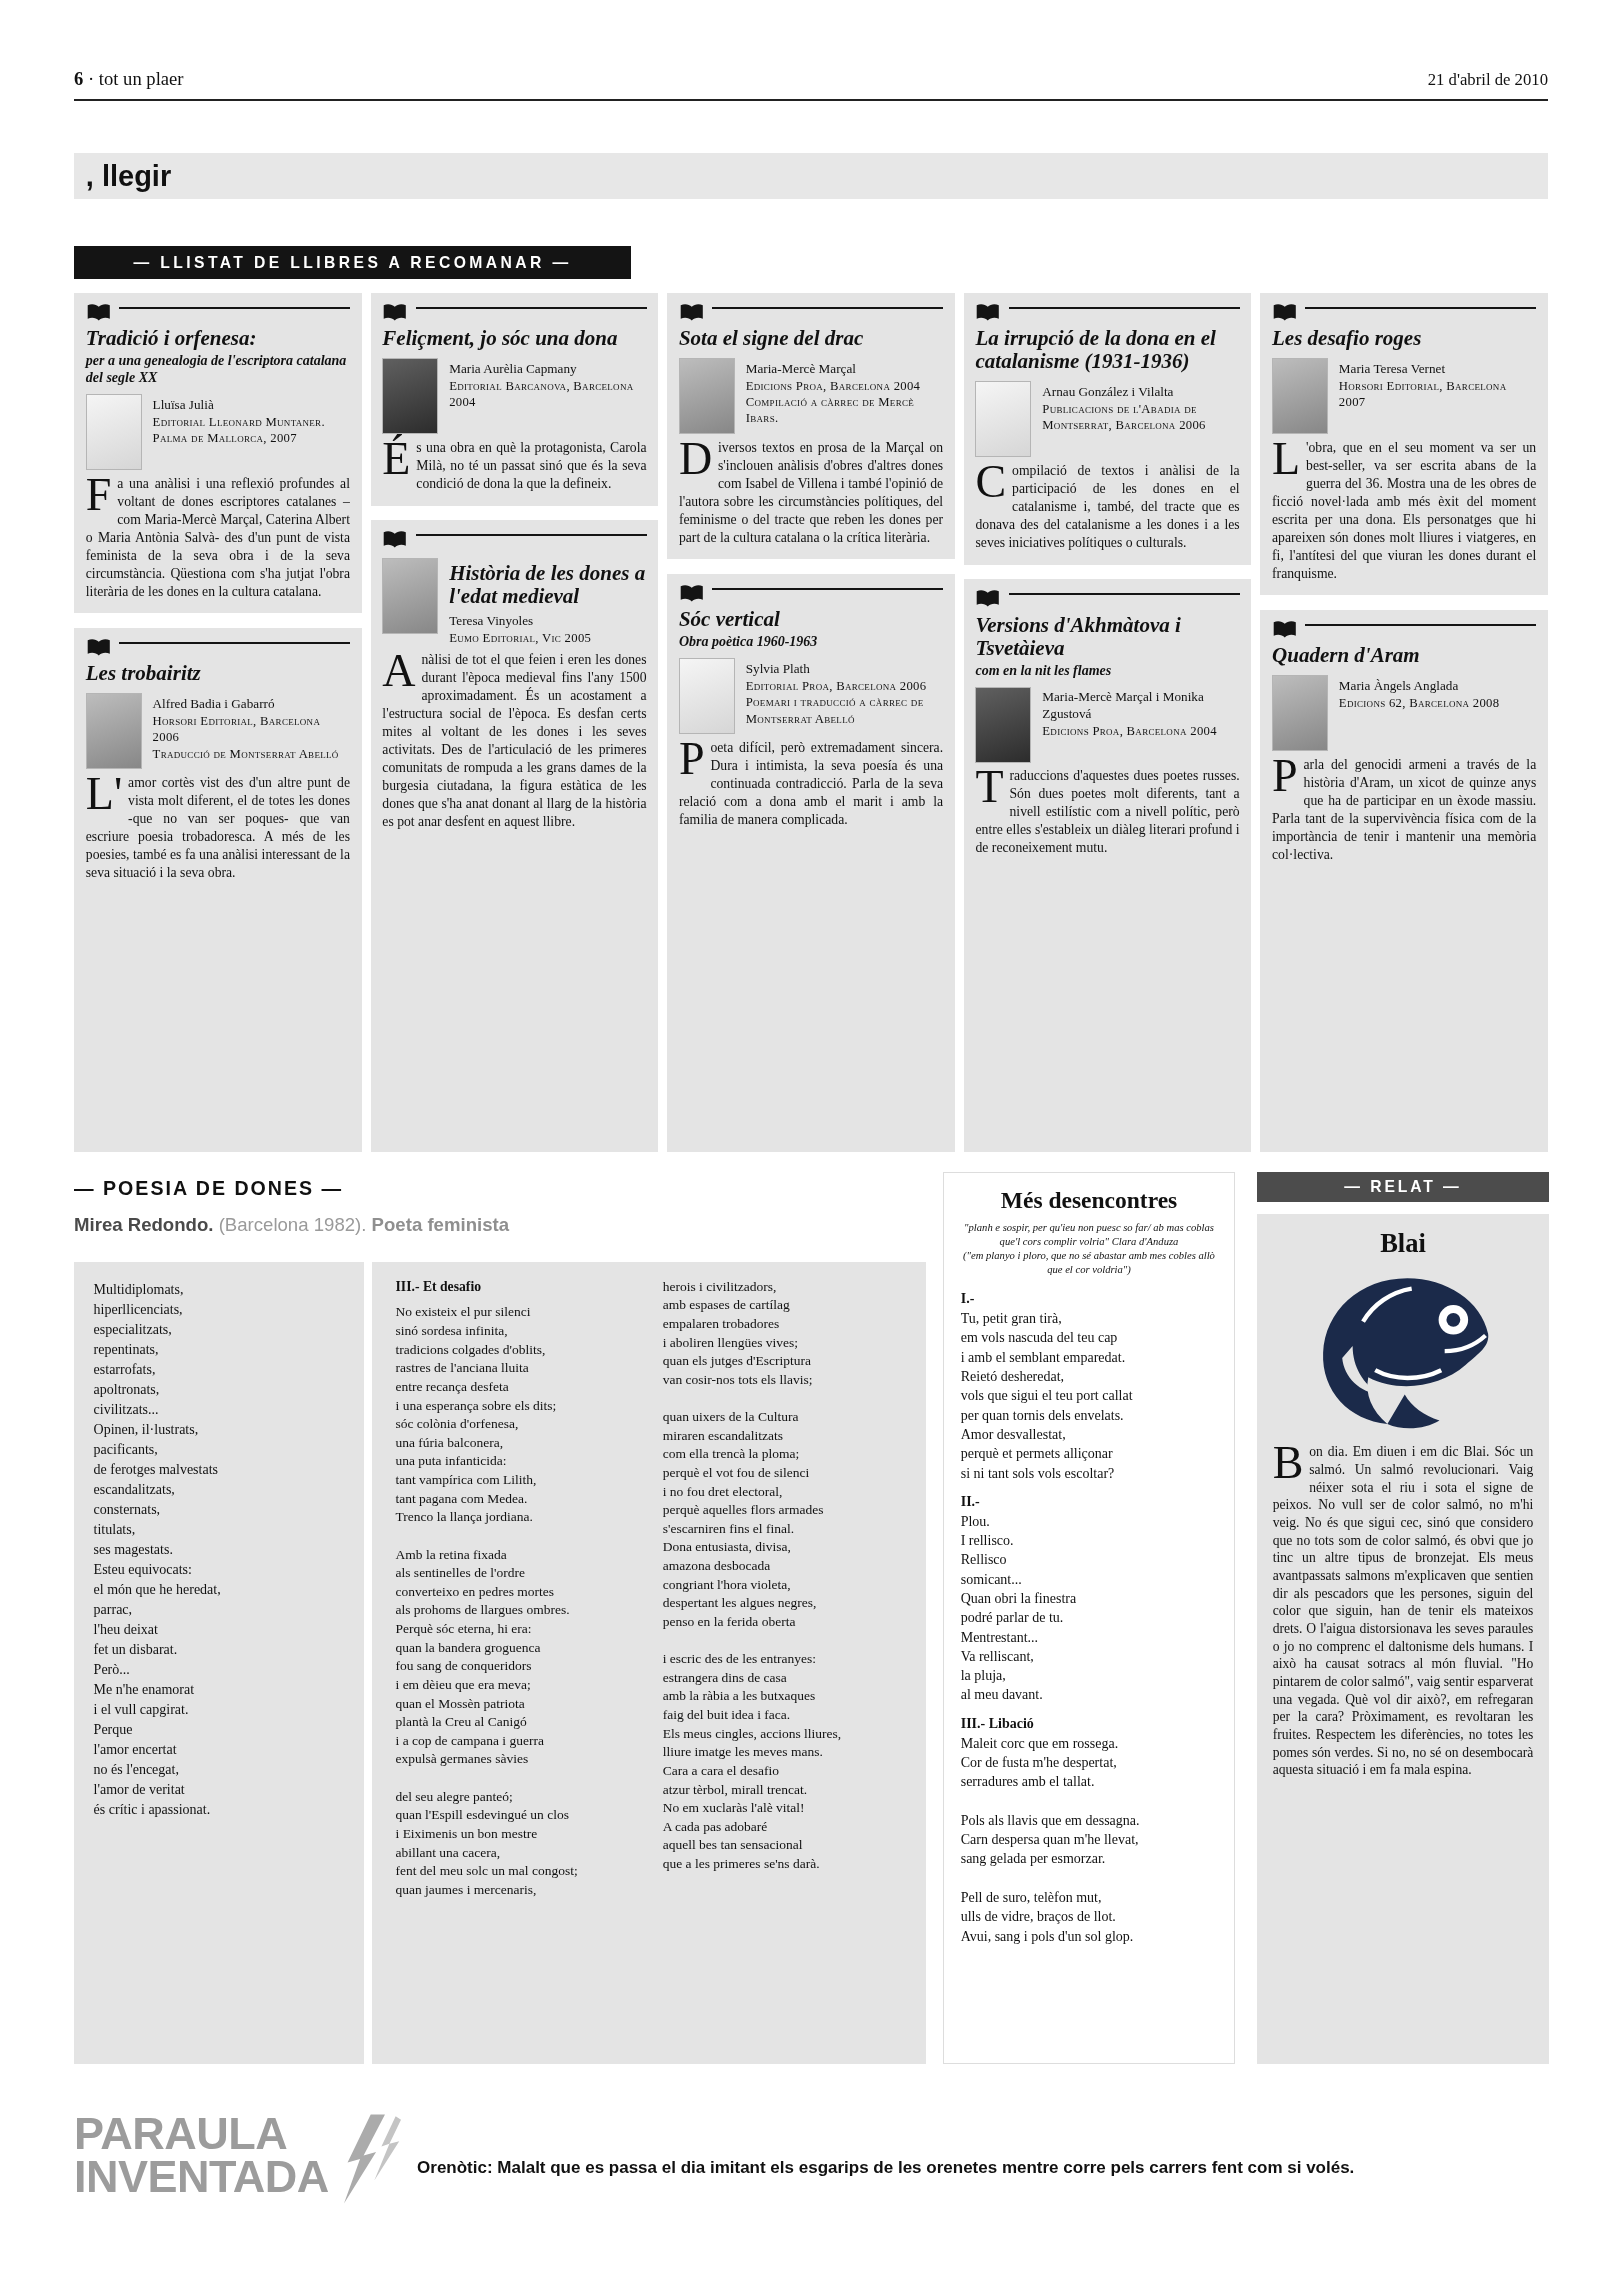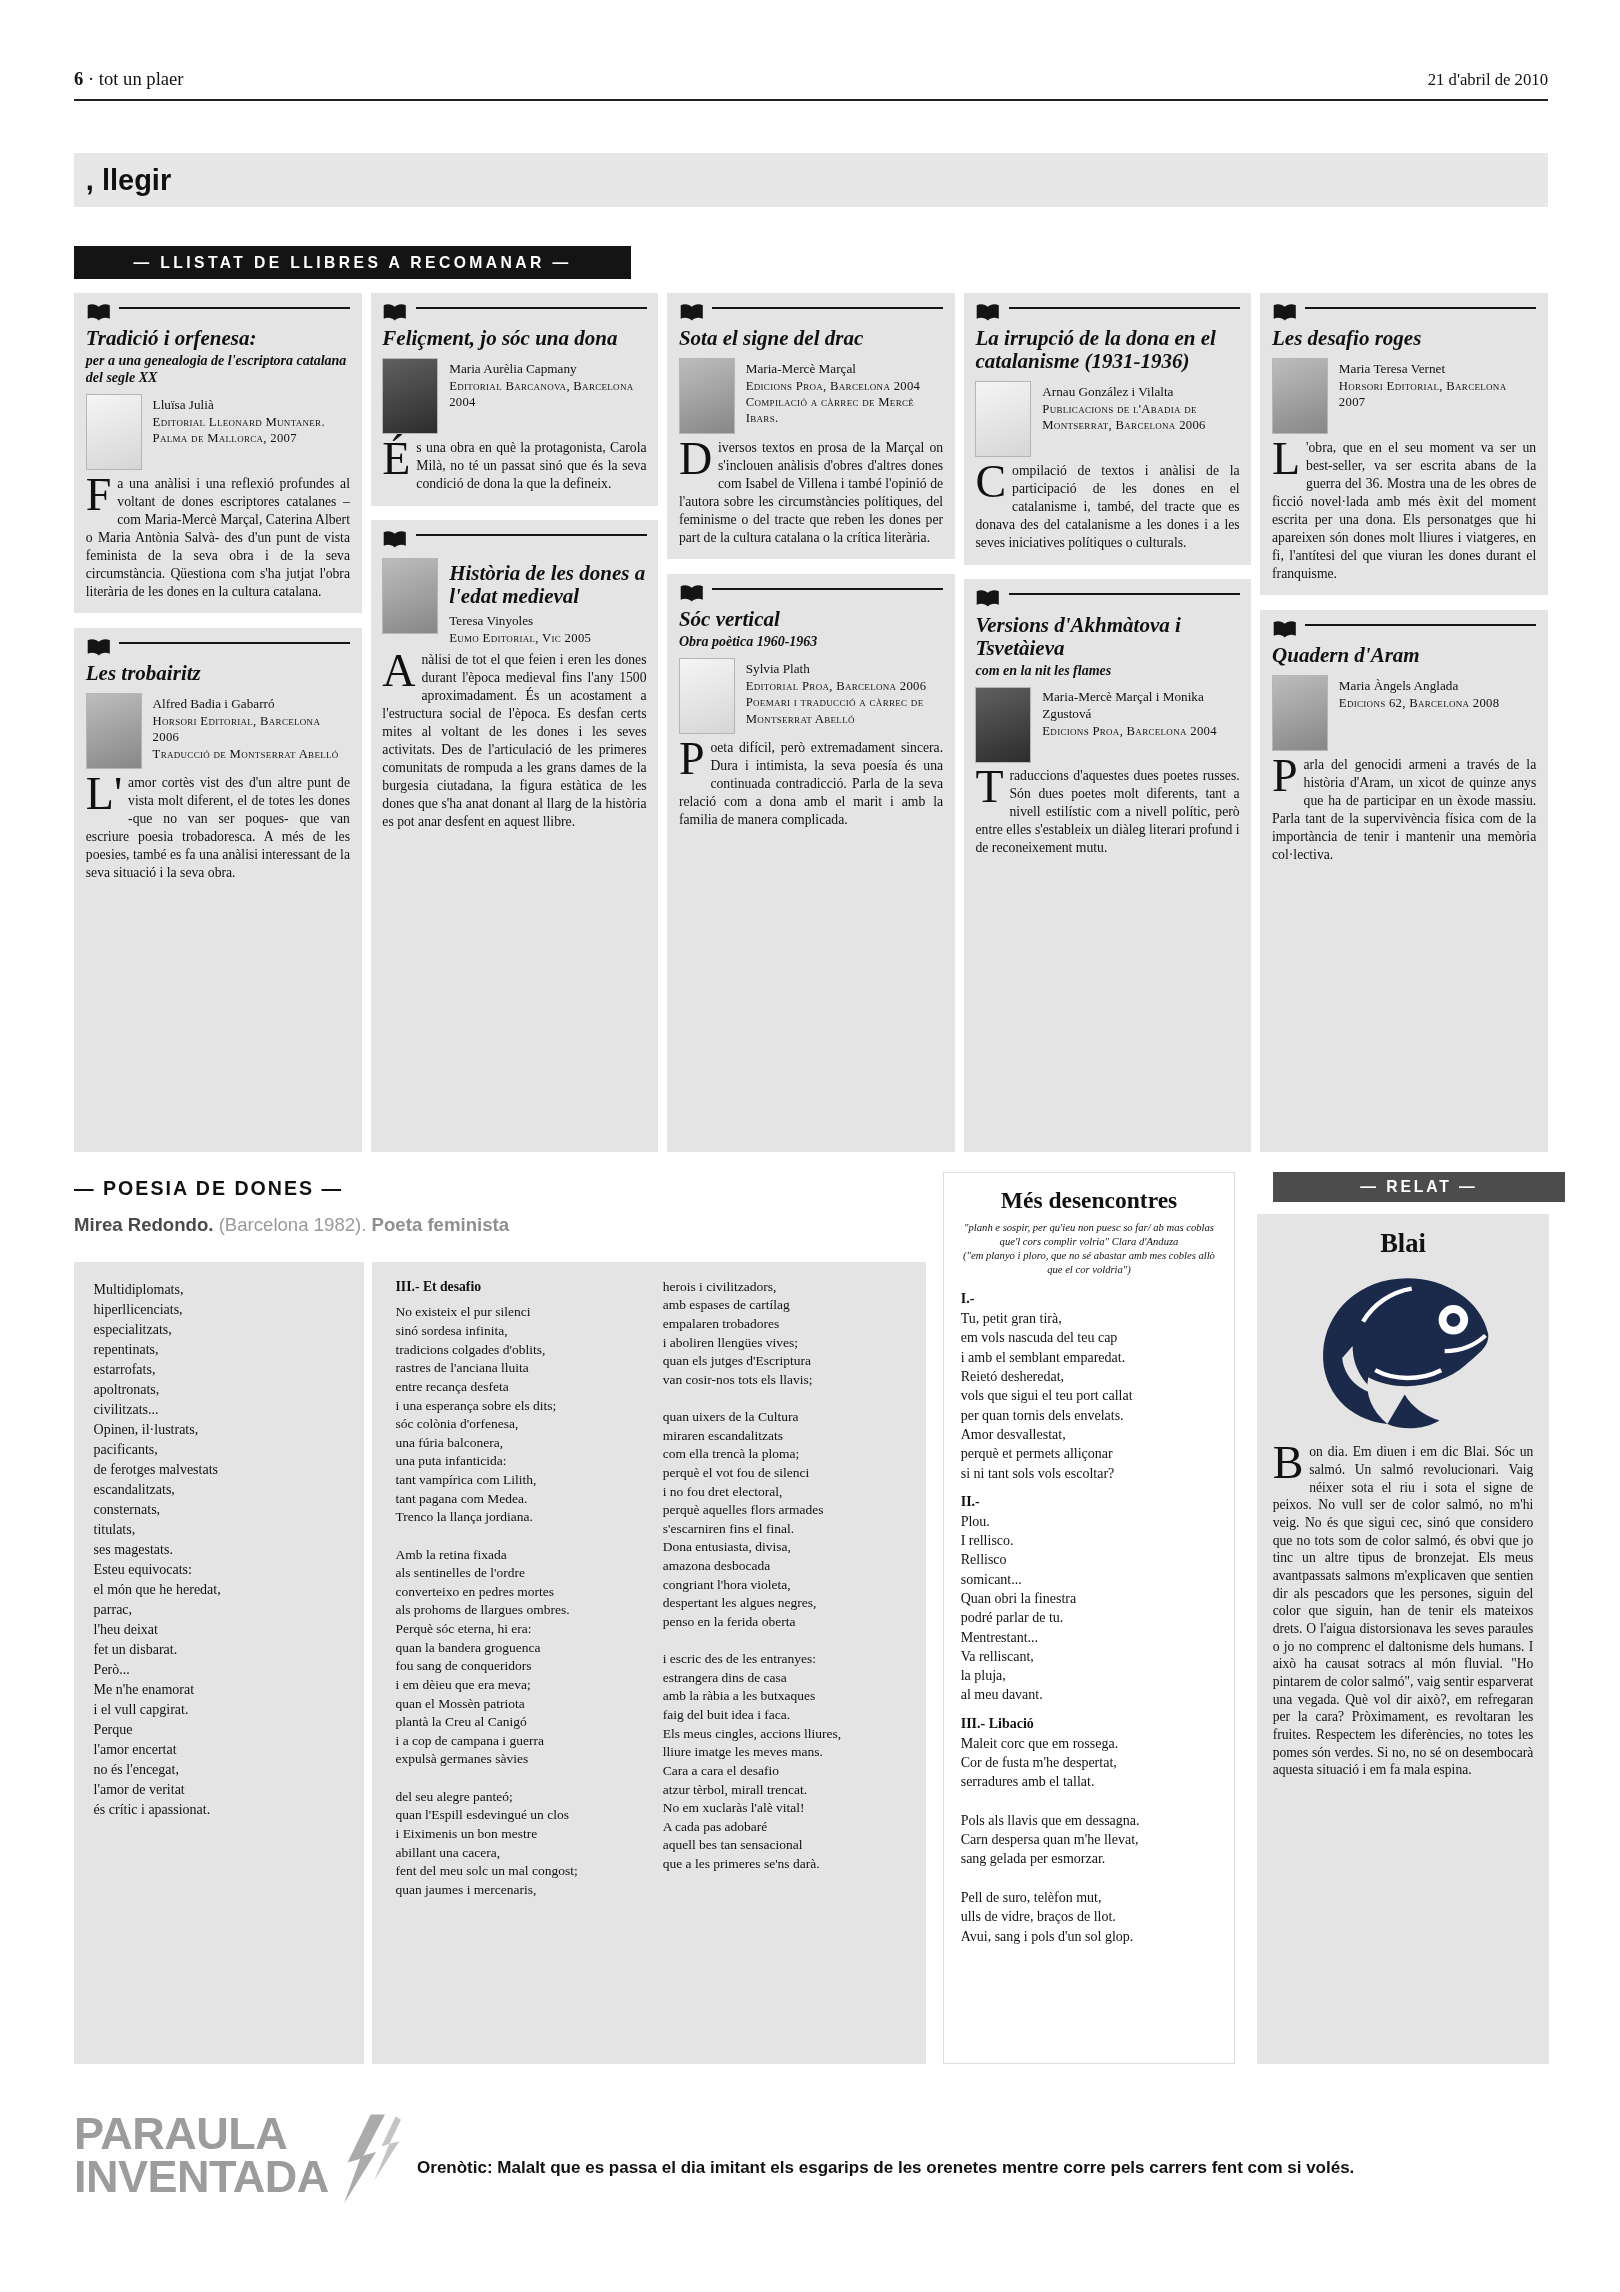--- a/index.html
+++ b/index.html
@@ -17,21 +17,21 @@
   #header {
     left:74px; right:72px; top:68px;
     display:flex; justify-content:space-between; align-items:flex-end;
     border-bottom:2px solid #222; padding-bottom:8.8px; font-size:18.6px;
   }
   #header .pnum { font-weight:bold; }
   #header .date { font-size:16.7px; }
 
   
   #llegir-band {
-    left:74px; right:72px; top:153px; height:54px; background:#e7e7e7;
+    left:74px; right:72px; top:153px; height:46px; background:#e7e7e7;
     display:flex; align-items:center;
   }
   #llegir-band .label { font-weight:bold; font-size:29px; padding-left:11.8px; }
 
   
   #books-bar {
     left:74px; top:246px; width:557px; height:33px; background:#141414; color:#fff;
     font-weight:bold; font-size:15.7px; letter-spacing:3.4px;
     display:flex; align-items:center; justify-content:center;
   }
@@ -74,21 +74,21 @@
   #poem-right { left:943px; top:1172px; width:292px; height:892px; background:#fff; border:1px solid #ddd; padding:13.7px 16.7px; }
   .pr-title { text-align:center; font-weight:bold; font-size:23.5px; margin-bottom:7.8px; }
   .pr-epigraph { font-size:10.6px; font-style:italic; text-align:center; line-height:1.32; margin-bottom:13.7px; }
   .pr-heading { font-weight:bold; font-size:14px; margin:10.8px 0 2px; }
   .pr-lines { font-size:14px; line-height:1.38; }
 
   
   #relat-bar {
     left:1257px; top:1172px; width:292px; height:30px; background:#4c4c4c; color:#fff;
     font-weight:bold; font-size:15.7px; letter-spacing:2.9px;
-    display:flex; align-items:center; justify-content:center;margin-left:16px;
+    display:flex; align-items:center; justify-content:center;
   }
   #relat-box { left:1257px; top:1214px; width:292px; height:850px; background:#e4e4e4; padding:9.8px 15.7px; }
   .relat-title { text-align:center; font-weight:bold; font-size:26.5px; margin:3.9px 0 7.8px; }
   .fish-wrap { text-align:center; }
   .relat-body { font-size:13.6px; line-height:1.3; text-align:justify; margin-top:7.8px; }
 
   
   #paraula { left:74px; top:2113px; display:flex; align-items:flex-start; gap:15.7px; }
   .paraula-label { font-weight:bold; font-size:45px; line-height:.95; color:#9c9c9c; letter-spacing:-0.5px; }
   .paraula-def { font-weight:bold; font-size:17px; margin-top:45px; max-width:980px; }

